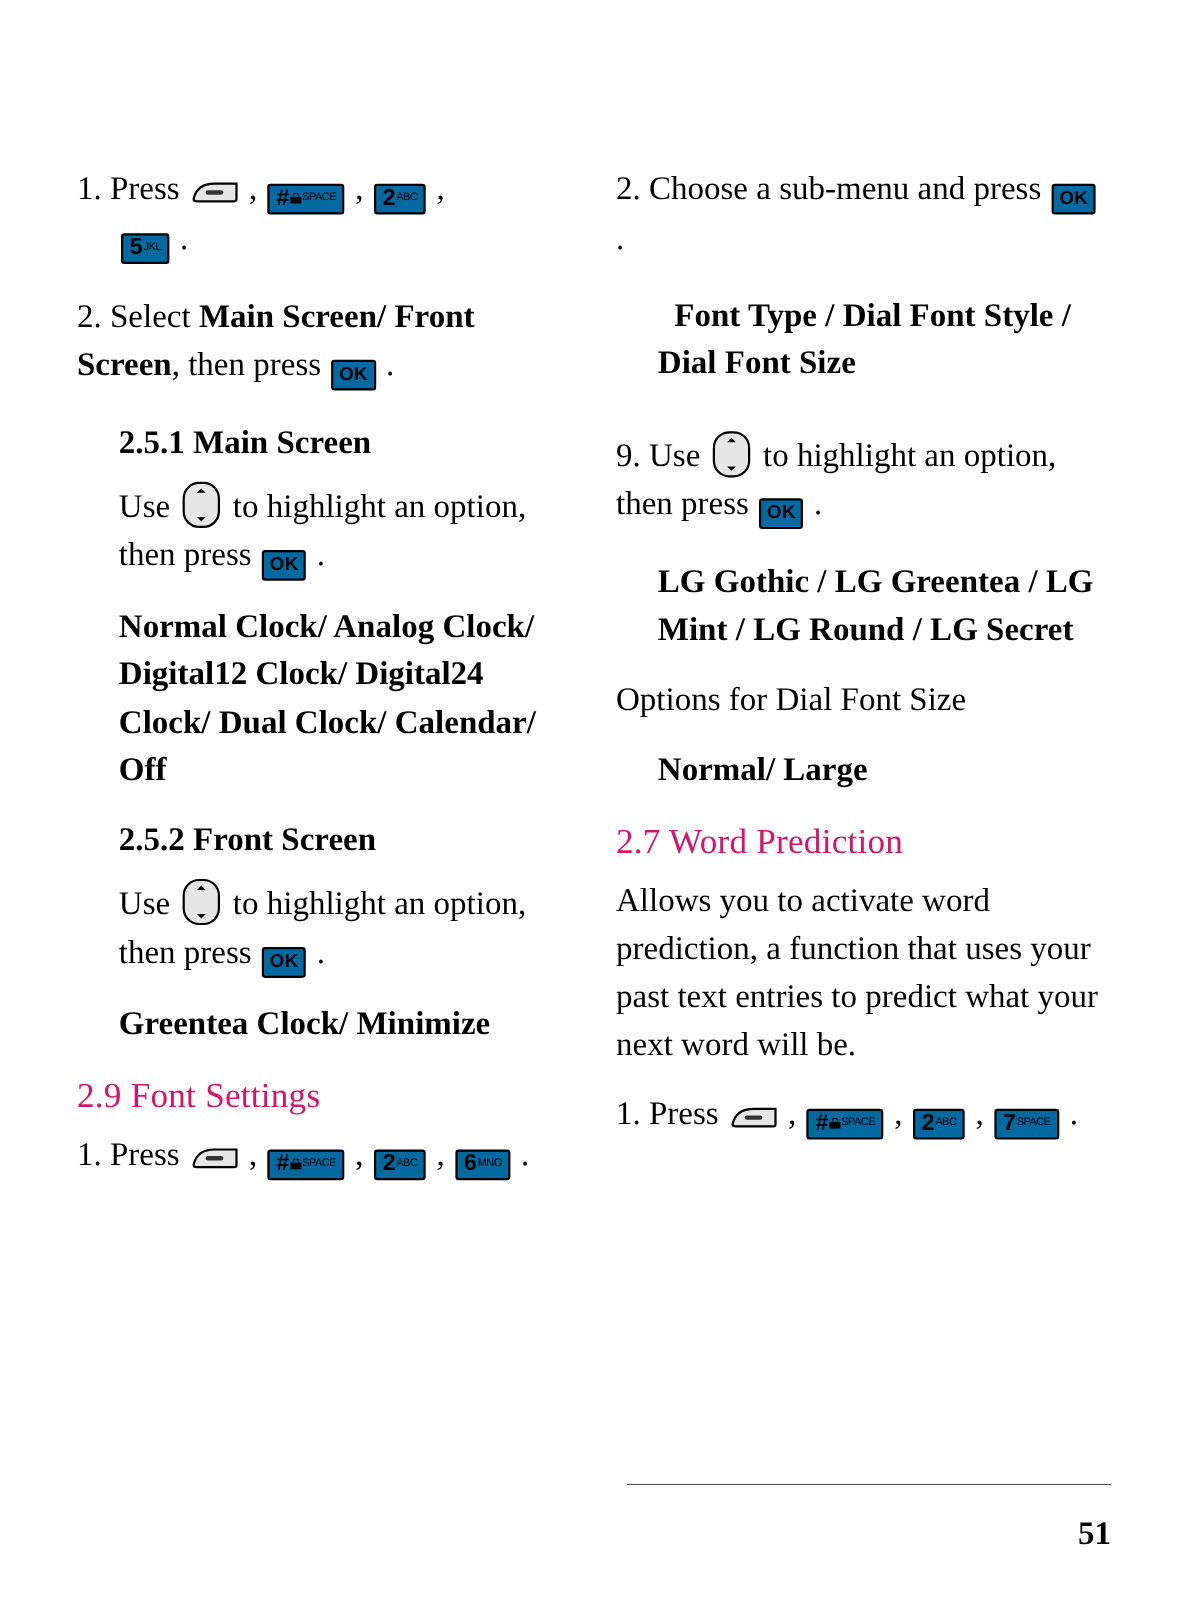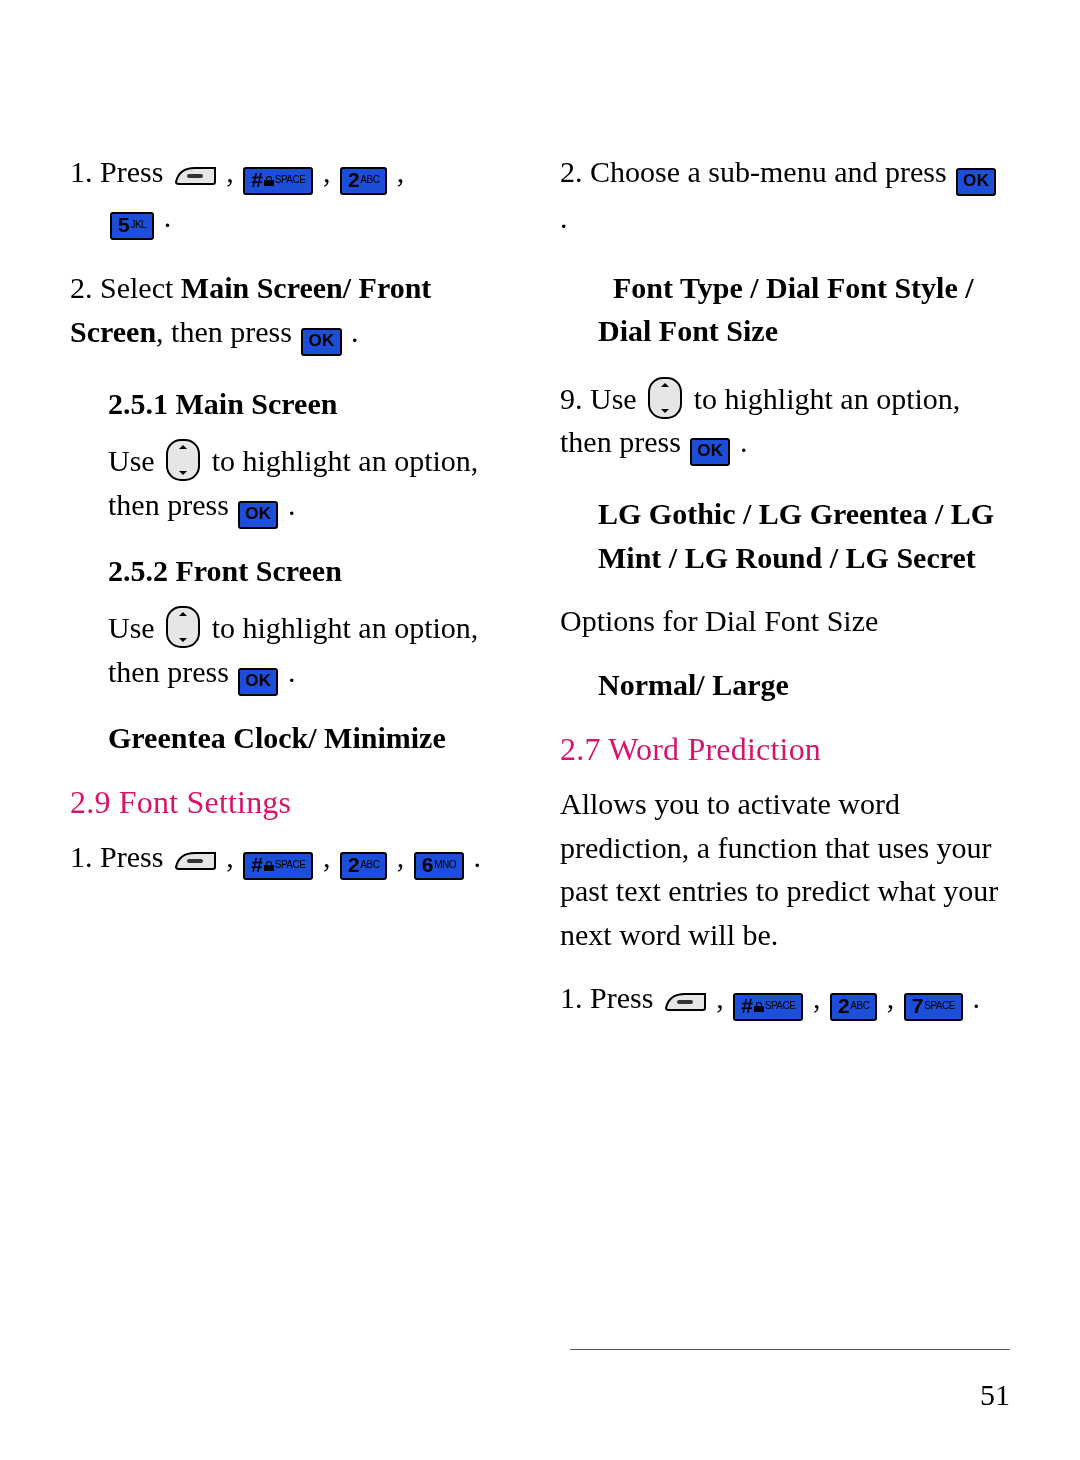--- a/index.html
+++ b/index.html
@@ -39,21 +39,21 @@
   .sub {
     font-weight: 700;
     margin: 20px 0 14px 0;
   }
   .indent { padding-left: 38px; }
   .indent2 { padding-left: 38px; }
   .key {
     display: inline-block;
     vertical-align: -4px;
     border: 2px solid #000;
-    background: #1d4ed8;
+    background: #0369a1;
     border-radius: 3px;
     padding: 1px 6px 1px 6px;
     font-family: Arial, sans-serif;
     font-size: 15px;
     line-height: 20px;
     height: 22px;
     box-sizing: content-box;
     margin: 0 2px;
     letter-spacing: -0.3px;
   }
@@ -125,20 +125,21 @@
     position: absolute;
     left: 0; top: 4px;
     width: 10px; height: 6px;
     background: #000;
   }
   .pagenum {
     position: absolute;
     right: 70px;
     bottom: 48px;
     font-size: 30px;
+    font-weight: bold;
   }
   .rule {
     position: absolute;
     right: 70px;
     bottom: 110px;
     width: 440px;
     border-top: 1px solid #555;
   }
 </style>
 </head>
@@ -170,20 +171,21 @@
         <span class="key ok">OK</span> .
       </p>
 
       <p class="sub indent">2.5.1 Main Screen</p>
 
       <p class="indent">
         <span>Use </span><span class="navkey"></span><span> to highlight an option, then press </span>
         <span class="key ok">OK</span> .
       </p>
 
+      <p class="bold indent">Normal Clock/ Analog Clock/ Digital12 Clock/ Digital24 Clock/ Dual Clock/ Calendar/ Off</p>
 
       <p class="sub indent">2.5.2 Front Screen</p>
 
       <p class="indent">
         <span>Use </span><span class="navkey"></span><span> to highlight an option, then press </span>
         <span class="key ok">OK</span> .
       </p>
 
       <p class="bold indent">Greentea Clock/ Minimize</p>
 
@@ -203,21 +205,21 @@
       </p>
     </div>
 
     <div class="col">
 
       <p class="step">
         <span>2. Choose a sub-menu and press </span>
         <span class="key ok">OK</span> .
       </p>
 
-      <p class="bold indent2" style="margin-bottom:24px;">
+      <p class="bold indent2" style="margin-bottom:40px;">
         &nbsp;&nbsp;<span>Font Type / Dial Font Style / Dial Font Size</span>
       </p>
 
       <style>
         
       </style>
 
       <p class="step">
         <span>9. Use </span><span class="navkey"></span><span> to highlight an option, then press </span>
         <span class="key ok">OK</span> .

